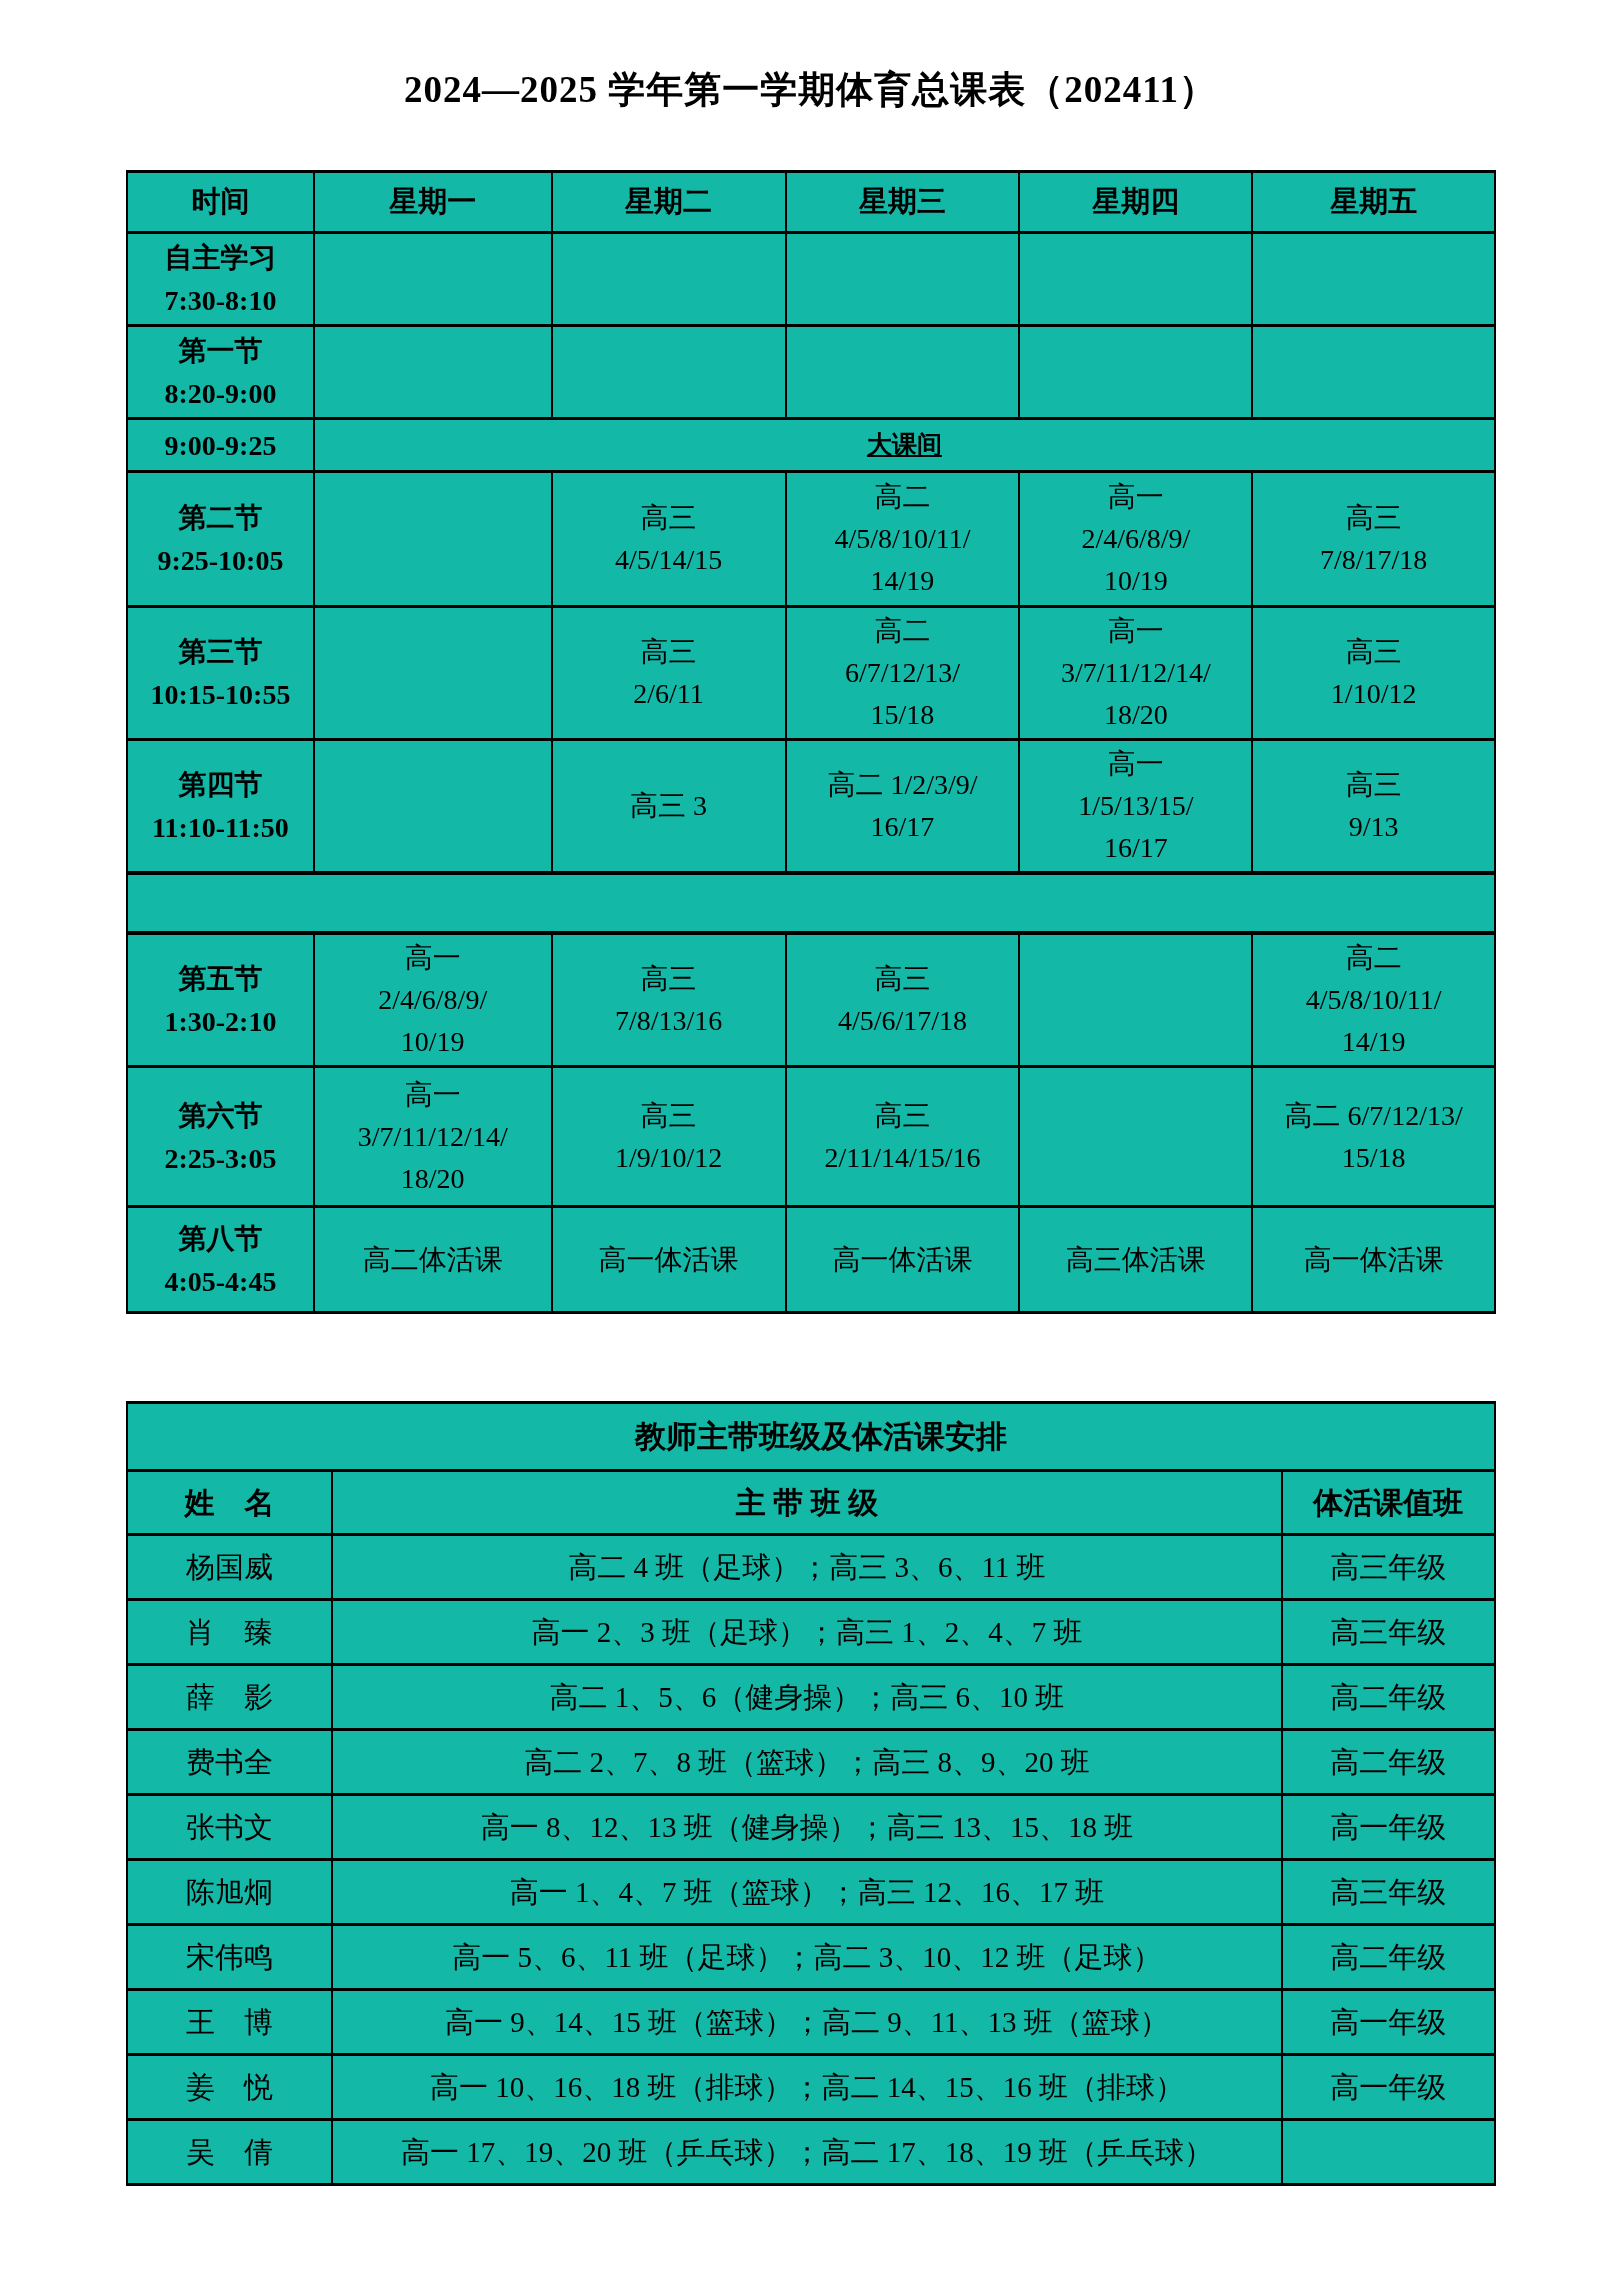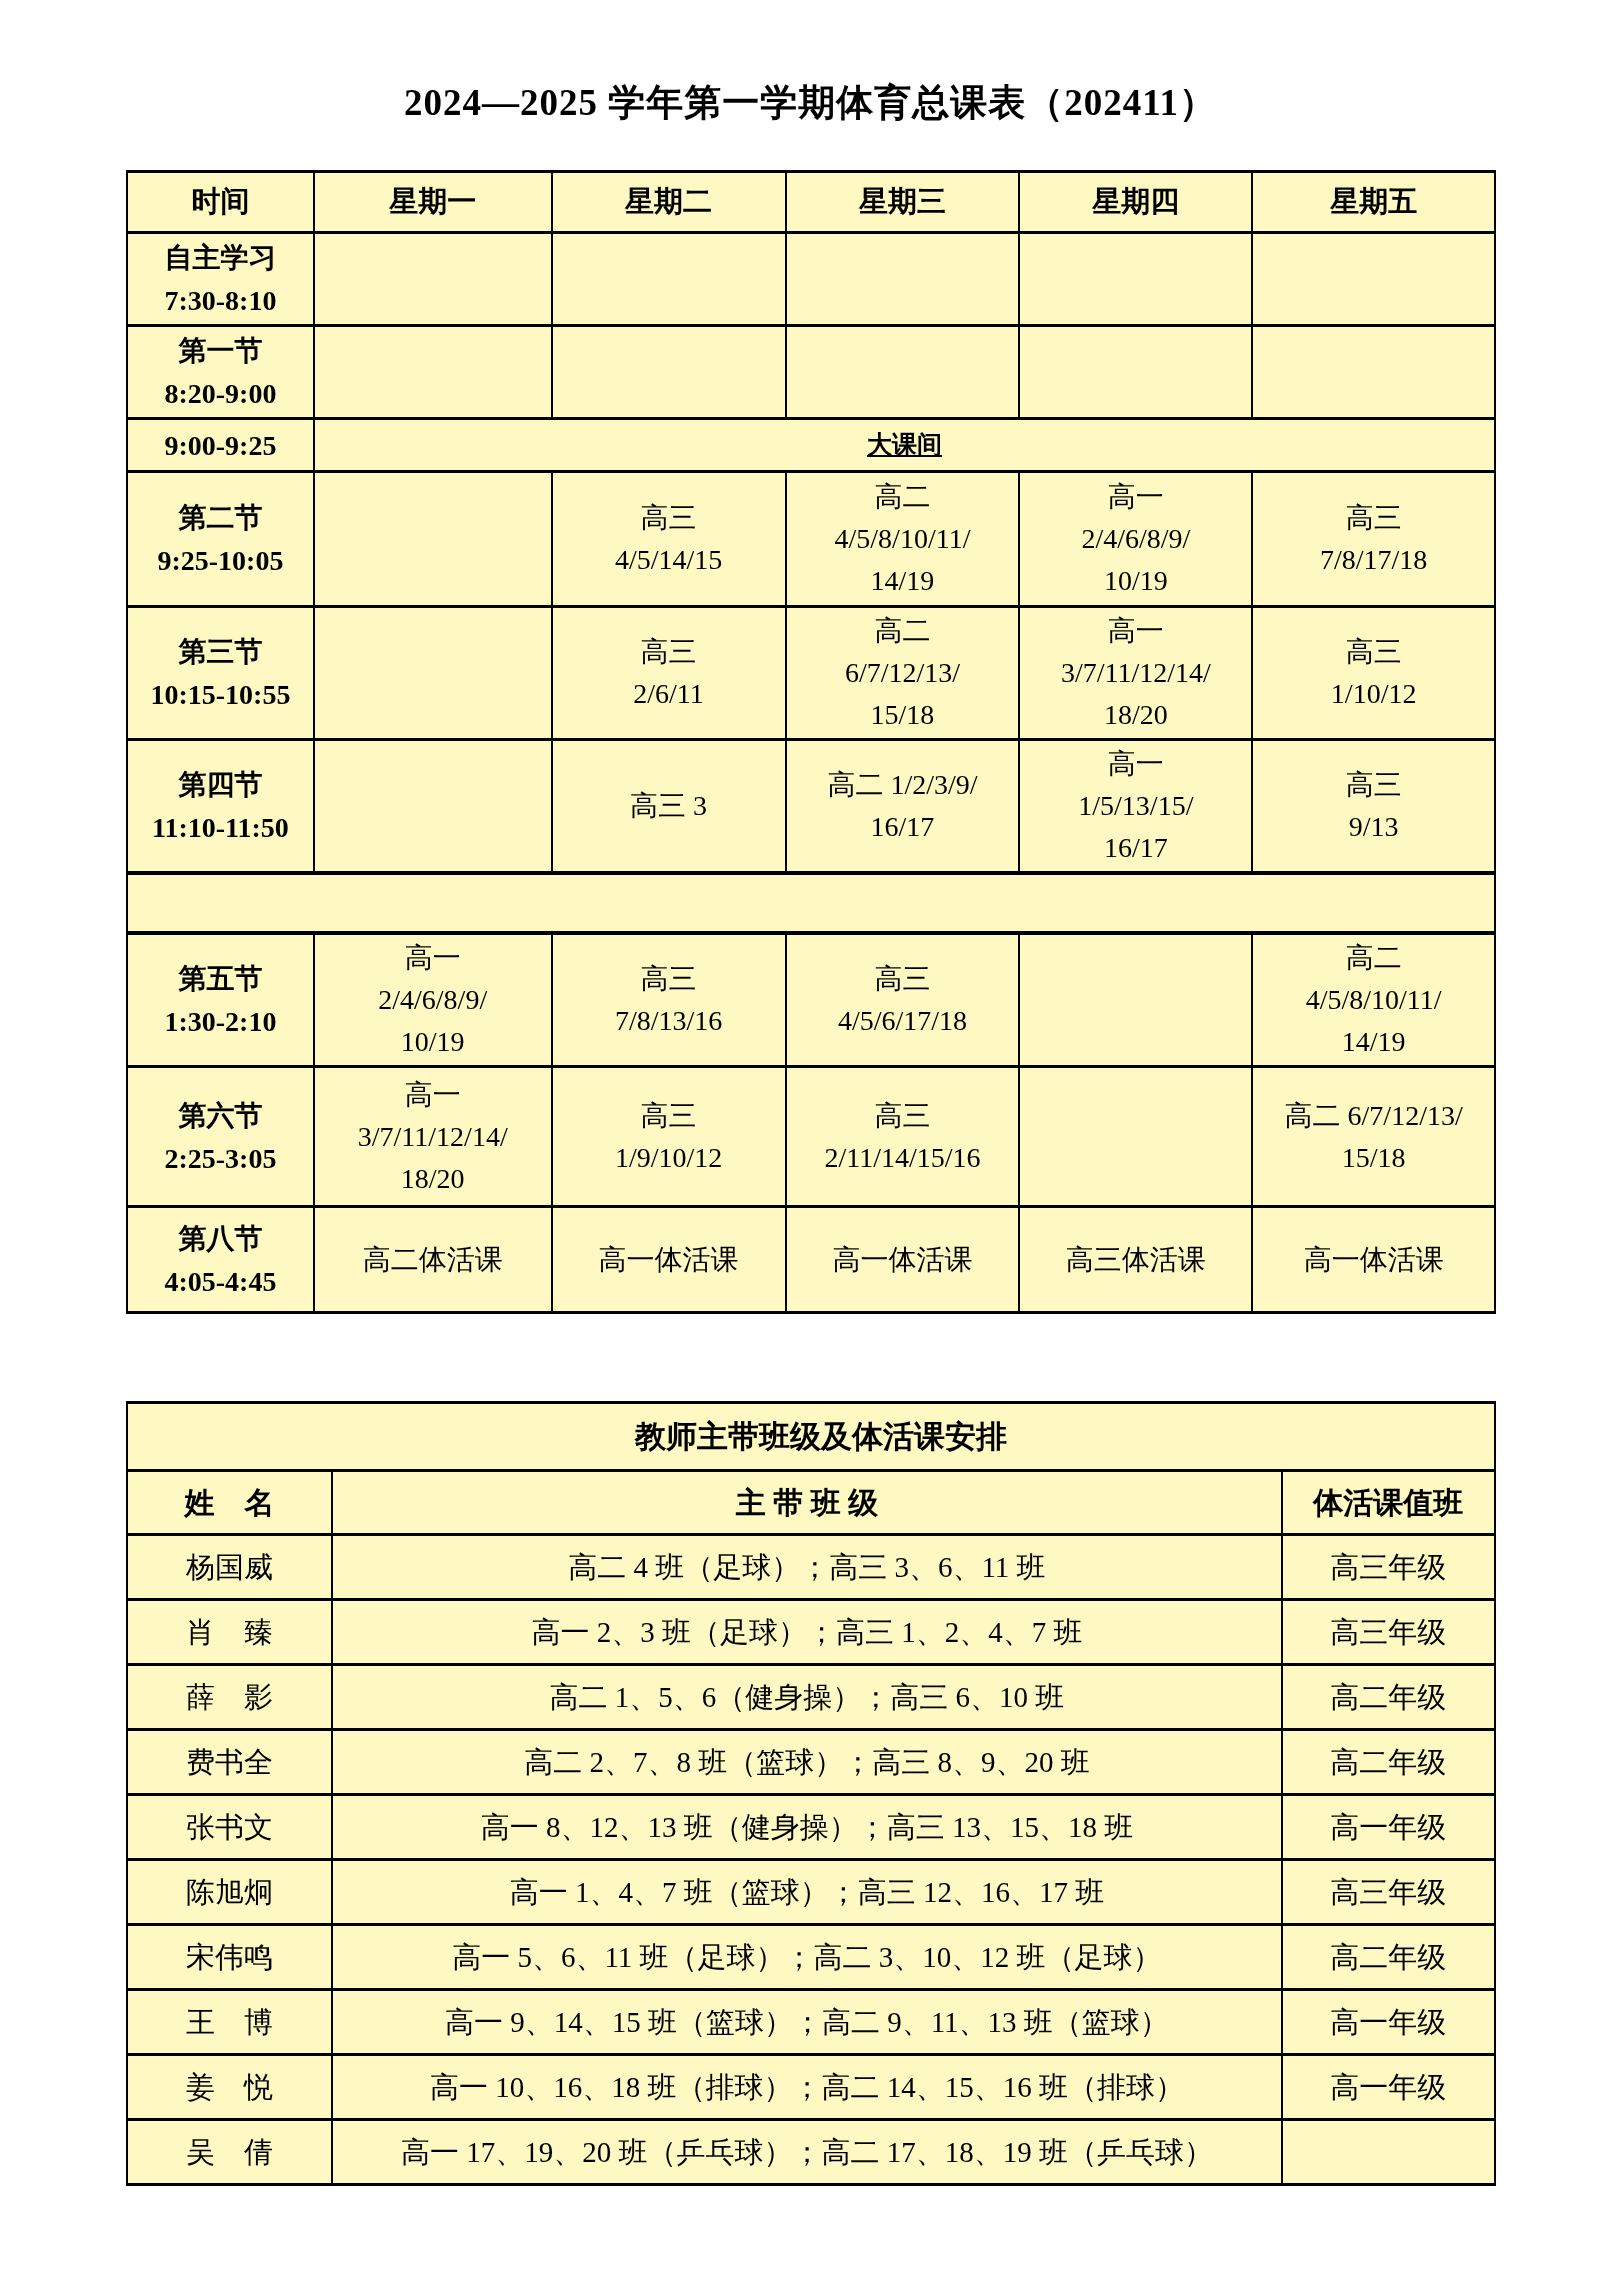--- a/index.html
+++ b/index.html
@@ -3,27 +3,27 @@
 <meta charset="utf-8">
 <style>
   * { margin:0; padding:0; box-sizing:border-box; }
   html,body { background:#fff; }
   body {
     width:1621px; height:2293px; position:relative;
     font-family:"Liberation Serif","DejaVu Serif",serif;
     color:#000;
   }
   .page-title {
-    position:absolute; top:78px; left:0; width:100%;
+    position:absolute; top:65px; left:0; width:100%;
     text-align:center; font-size:37px; font-weight:bold;
     letter-spacing:1px; white-space:nowrap;
   }
   table {
     position:absolute; border-collapse:collapse; table-layout:fixed;
-    background:#fef9c3;
+    background:#14b8a6;
   }
   #schedule { left:126px; top:170px; width:1370px; }
   #teachers { left:126px; top:1401px; width:1370px; }
   td, th {
     border:2px solid #000;
     border-top-width:3.9px; border-bottom-width:3.9px;
     text-align:center; vertical-align:middle;
     padding:2px 5.9px; overflow:hidden;
   }
   table { border-left:2.9px solid #000; border-right:2.9px solid #000; }

